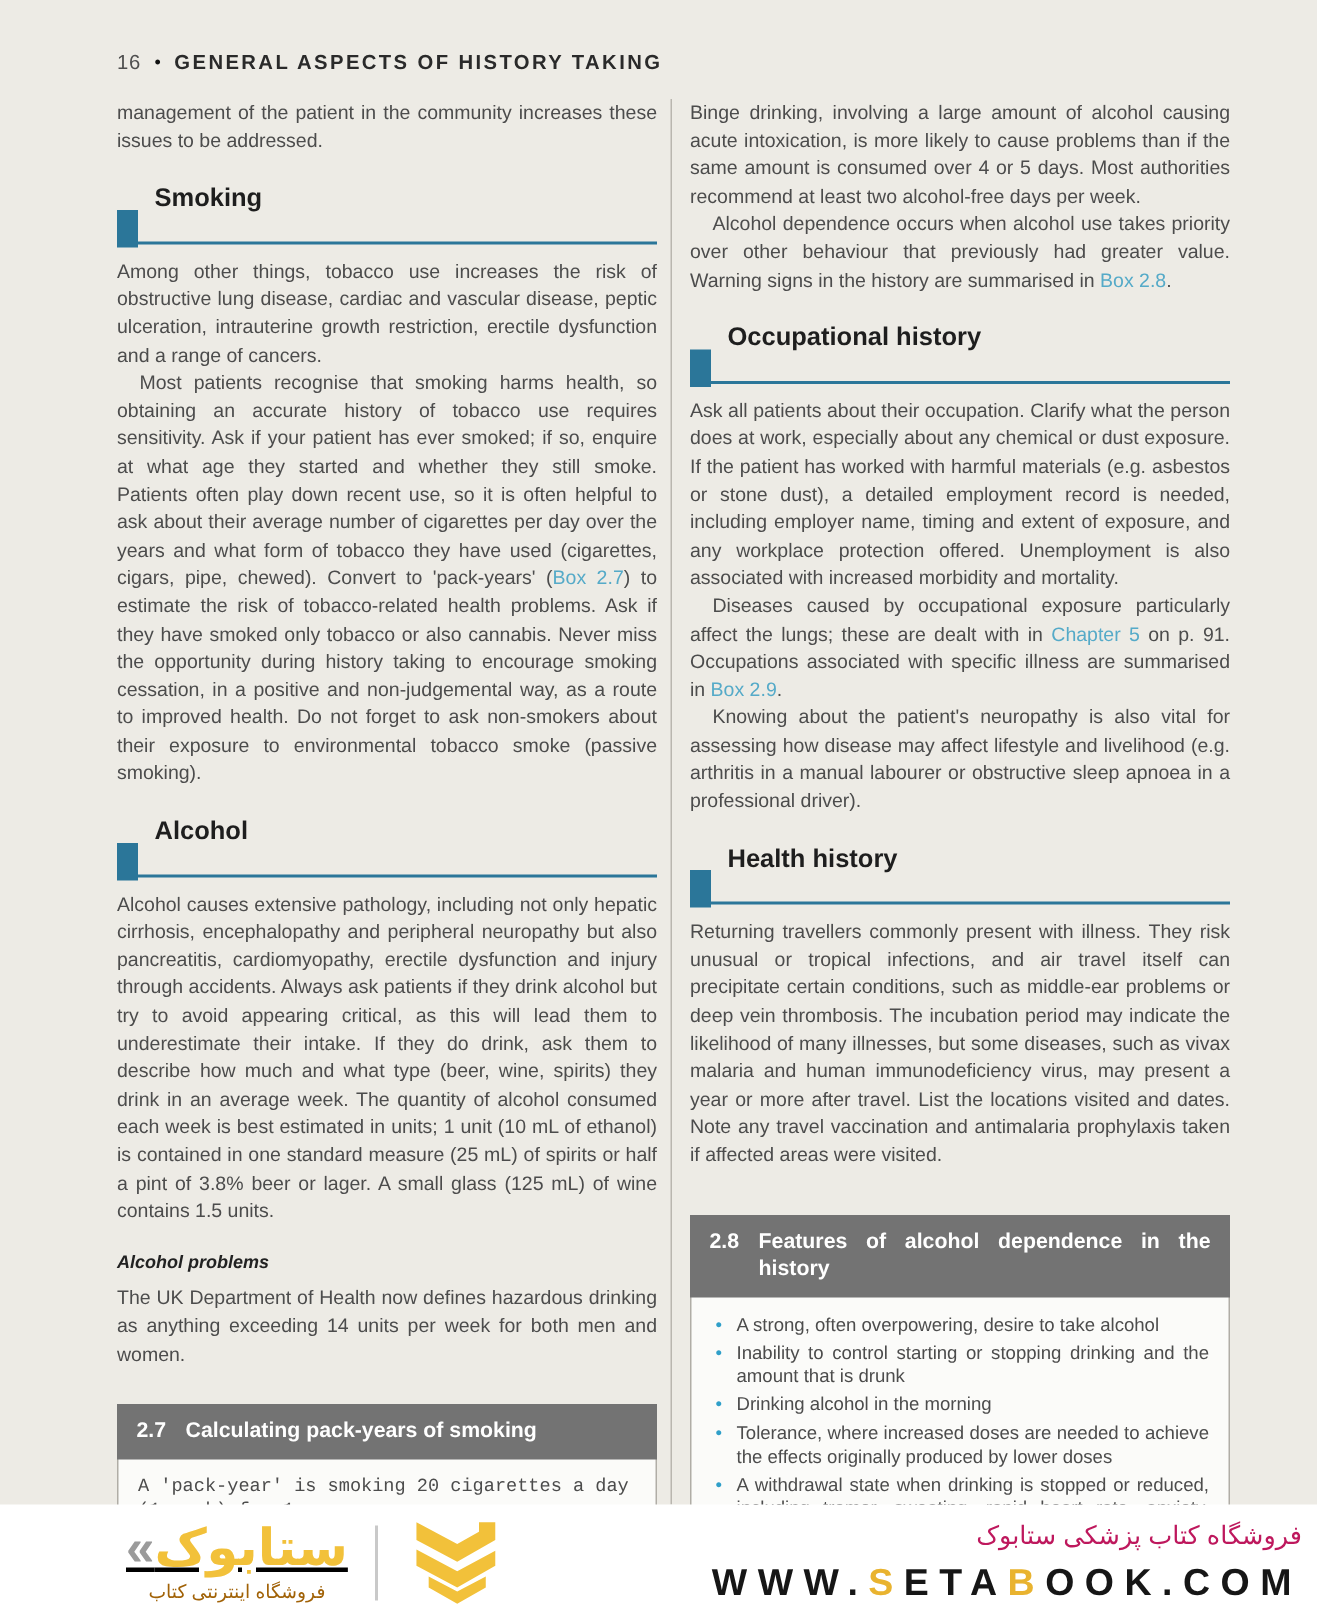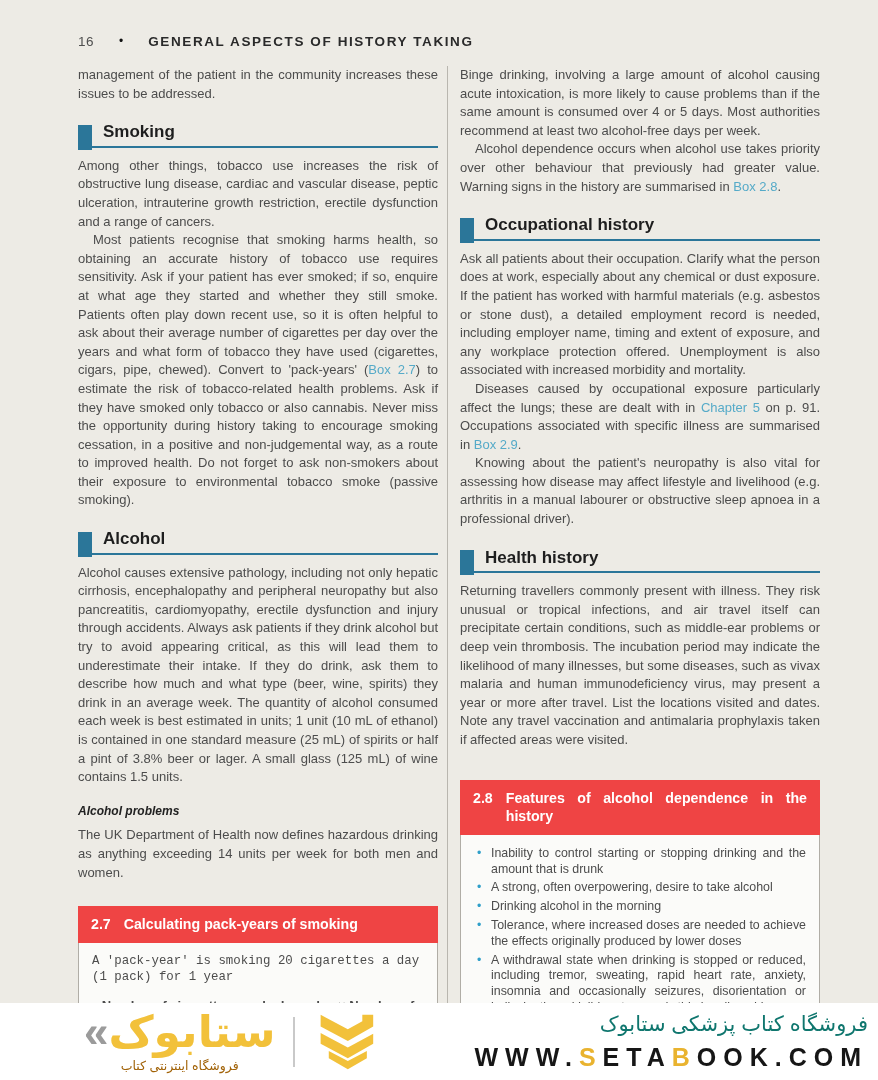--- a/index.html
+++ b/index.html
@@ -1,47 +1,47 @@
 <!DOCTYPE html>
 <html><head>
 <meta charset="utf-8">
 <style>
   html,body{margin:0;padding:0;}
   .page{position:relative;width:878px;height:1080px;background:#edebe5;
         font-family:"Liberation Sans","DejaVu Sans",sans-serif;overflow:hidden;}
 
   
-  .runhead{position:absolute;top:34px;left:78px;display:flex;align-items:flex-start;gap:25px;
+  .runhead{position:absolute;top:34px;left:78px;display:flex;align-items:flex-start;gap:9px;
            font-size:13.5px;color:#2a2a2a;}
   .runhead .pnum{color:#4f4f4f;letter-spacing:.5px;}
   .runhead .sep{font-size:12px;color:#111;}
   .runhead .rtitle{font-weight:bold;letter-spacing:1.6px;color:#2a2a2a;}
 
   
   .col{position:absolute;top:66px;width:360px;font-size:13px;line-height:18.6px;
        color:#4c4c4c;text-align:justify;}
   .col-left{left:78px;} .col-right{left:460px;}
   .coldivider{position:absolute;left:447px;top:66px;width:1px;height:937px;background:#b9b6af;}
 
   p{margin:0;}
   p.indent{text-indent:15px;}
 
   .section-head{display:flex;align-items:flex-end;gap:11px;border-bottom:2px solid #2b7699;
                 margin:20px 0 9px 0;}
   .section-square{width:14px;height:25px;background:#2b7699;margin-bottom:-4px;}
-  .section-title{font-size:17px;font-weight:bold;color:#1e1e1e;padding-bottom:4px;}
+  .section-title{font-size:17px;font-weight:bold;color:#1e1e1e;padding-bottom:19px;}
 
   .subhead{font-size:12px;font-weight:bold;font-style:italic;color:#222;
            margin:15px 0 6px 0;text-align:left;}
 
   .link{color:#55aac8;cursor:pointer;}
 
   
   .infobox{margin-top:24px;border:1px solid #b0ada6;background:#fbfbf9;}
-  .infobox-header{display:flex;gap:13px;align-items:baseline;background:#ef4444;color:#fff;
+  .infobox-header{display:flex;gap:13px;align-items:baseline;background:#737373;color:#fff;
                   font-weight:bold;font-size:14.2px;padding:9px 13px;margin:-1px -1px 0 -1px;}
   .infobox-body{padding:11px 13px;font-size:12.4px;line-height:15.8px;color:#4c4c4c;
                 text-align:justify;}
 
   
   .formula-wrap{text-align:center;margin:13px 0 12px 0;}
   .fraction{display:inline-block;text-align:center;vertical-align:middle;}
   .fraction .num{font-weight:bold;border-bottom:1.4px solid #4c4c4c;padding:0 3px 4px 3px;}
   .fraction .den{padding-top:4px;}
 
@@ -49,28 +49,28 @@
   .blist{margin:0;padding:0;list-style:none;text-align:justify;}
   .blist li{position:relative;padding-left:17px;margin-bottom:3px;}
   .blist li::before{content:"\2022";color:#2f9fc9;position:absolute;left:3px;top:0;}
 
   
   .footer{position:absolute;left:0;bottom:0;width:878px;height:77px;background:#ffffff;z-index:10;
           display:flex;align-items:center;justify-content:space-between;
           padding:0 10px 0 84px;box-sizing:border-box;}
   .footer-left{display:flex;align-items:center;gap:18px;}
   .wordmark-block{text-align:center;}
-  .wordmark{font-size:44px;font-weight:bold;line-height:1;white-space:nowrap;}
+  .wordmark{font-size:34px;font-weight:bold;line-height:1;white-space:nowrap;text-decoration:underline;}
   .wordmark .chev{color:#9b9b9b;}
   .wordmark .word{color:#f2c13a;}
   .tagline{font-size:12.5px;color:#a16207;margin-top:4px;}
   .vline{width:2px;height:50px;background:#c9c9c9;}
   .emblem svg{display:block;}
   .footer-right{text-align:right;}
-  .fa-line{font-size:21px;color:#0f766e;}
+  .fa-line{font-size:17px;color:#be185d;}
   .url-line{margin-top:7px;font-size:25px;font-weight:bold;letter-spacing:7px;color:#161616;
             white-space:nowrap;}
   .url-line .hl{color:#e9b32f;}
 </style>
 </head>
 <body>
 
 <div class="page">
 
   <div class="runhead">
@@ -138,22 +138,22 @@
     </div>
     <p>Returning travellers commonly present with illness. They risk unusual or tropical infections, and air travel itself can precipitate certain conditions, such as middle-ear problems or deep vein thrombosis. The incubation period may indicate the likelihood of many illnesses, but some diseases, such as vivax malaria and human immunodeficiency virus, may present a year or more after travel. List the locations visited and dates. Note any travel vaccination and antimalaria prophylaxis taken if affected areas were visited.</p>
 
     <div class="infobox" style="margin-top:30px;">
       <div class="infobox-header">
         <span>2.8</span>
         <span>Features of alcohol dependence in the history</span>
       </div>
       <div class="infobox-body">
         <ul class="blist">
+          <li><span>A strong, often overpowering, desire to take alcohol</span></li>
           <li><span>Inability to control starting or stopping drinking and the amount that is drunk</span></li>
-          <li><span>A strong, often overpowering, desire to take alcohol</span></li>
           <li><span>Drinking alcohol in the morning</span></li>
           <li><span>Tolerance, where increased doses are needed to achieve the effects originally produced by lower doses</span></li>
           <li><span>A withdrawal state when drinking is stopped or reduced, including tremor, sweating, rapid heart rate, anxiety, insomnia and occasionally seizures, disorientation or hallucinations (delirium tremens); this is relieved by more alcohol</span></li>
           <li><span>Neglect of other pleasures and interests</span></li>
           <li><span>Continuing to drink in spite of being aware of the harmful consequences</span></li>
         </ul>
       </div>
     </div>
   </div>
 

